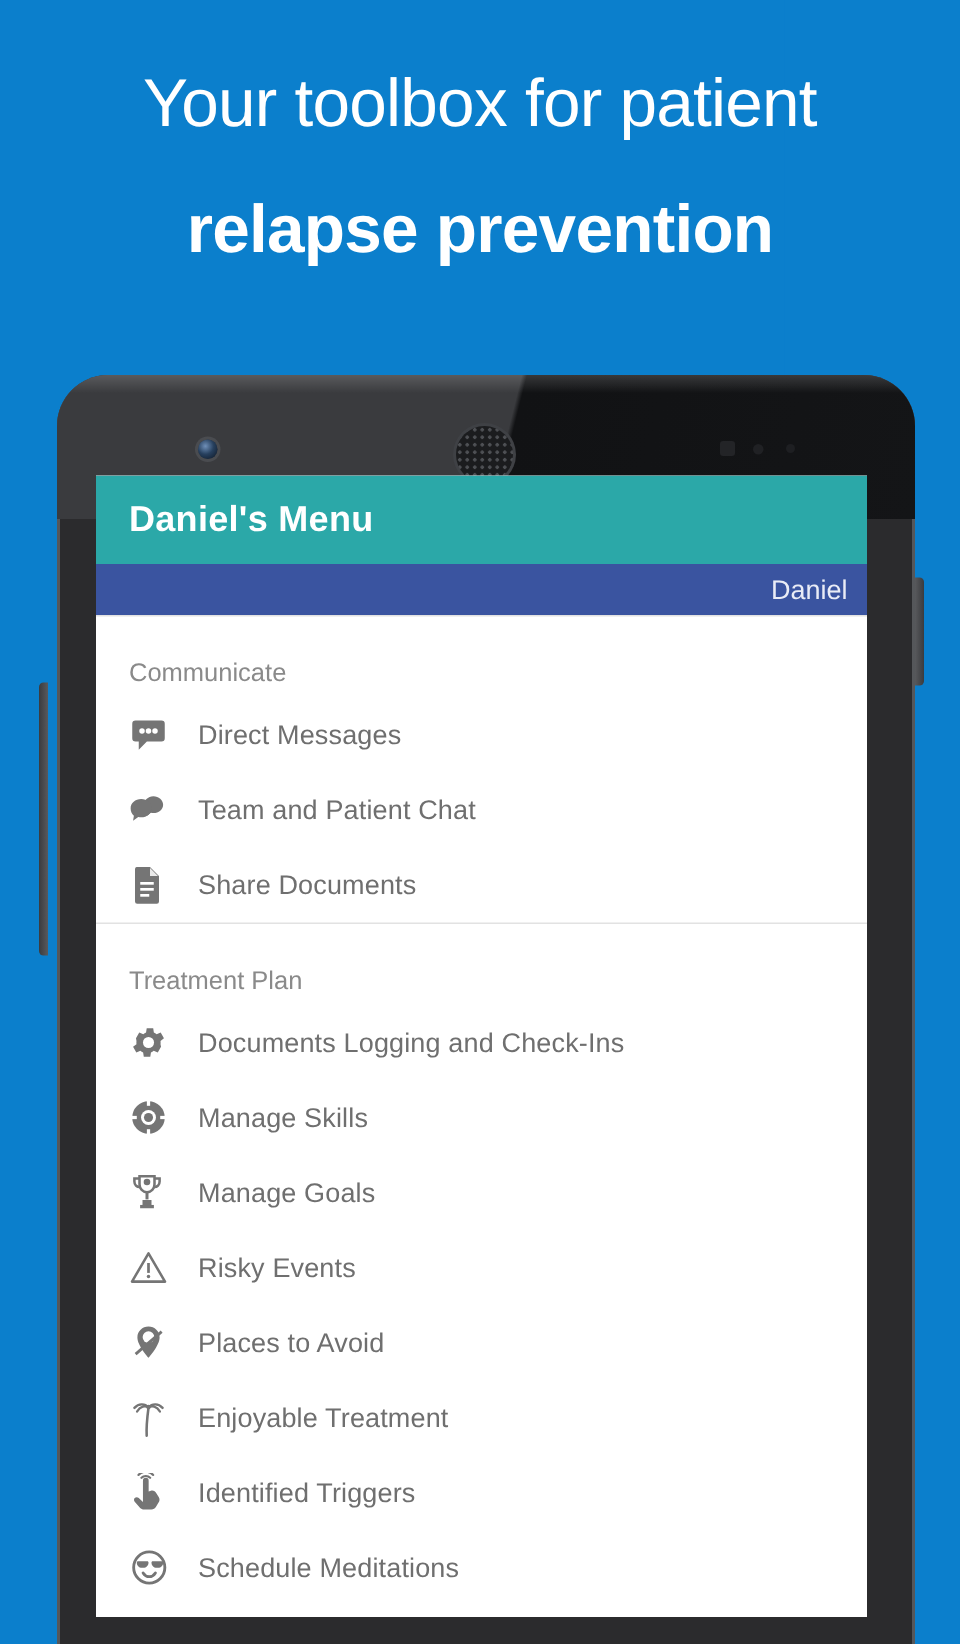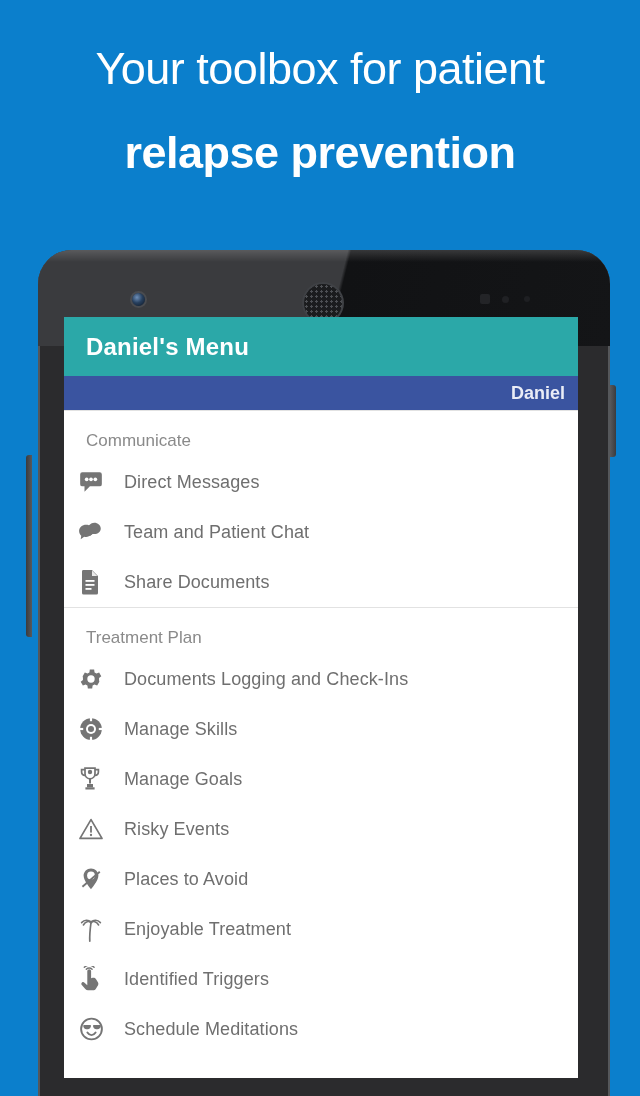--- a/index.html
+++ b/index.html
@@ -91,33 +91,33 @@
   .appbar{
     height:59px; background:#2ba8a8;
     display:flex; align-items:center; padding-left:22px;
   }
   .appbar-title{ color:#ffffff; font-size:24px; font-weight:bold; letter-spacing:.2px; }
 
   .userbar{
     height:34px; background:#3a54a0;
     display:flex; align-items:center; justify-content:flex-end;
     padding-right:13px;
-    font-weight:bold;
   }
   .userbar-name{ color:#e9ecf6; font-size:18px; }
 
   .divider{ height:1px; background:#e2e2e2; width:100%; }
 
   .section-header{
     color:#8a8a8a; font-size:17px;
     padding:20px 0 6px 22px;
+    margin-top:8px;
   }
   .menu-item{
     display:flex; align-items:center;
-    height:50px; padding-left:14px;
+    height:50px; padding-left:22px;
     cursor:pointer;
   }
   .menu-icon{
     width:46px; flex:0 0 46px;
     display:flex; align-items:center; justify-content:flex-start;
     color:#757575;
   }
   .menu-icon svg{ display:block; }
   .menu-label{
     color:#6f6f6f; font-size:18px; letter-spacing:.1px;

